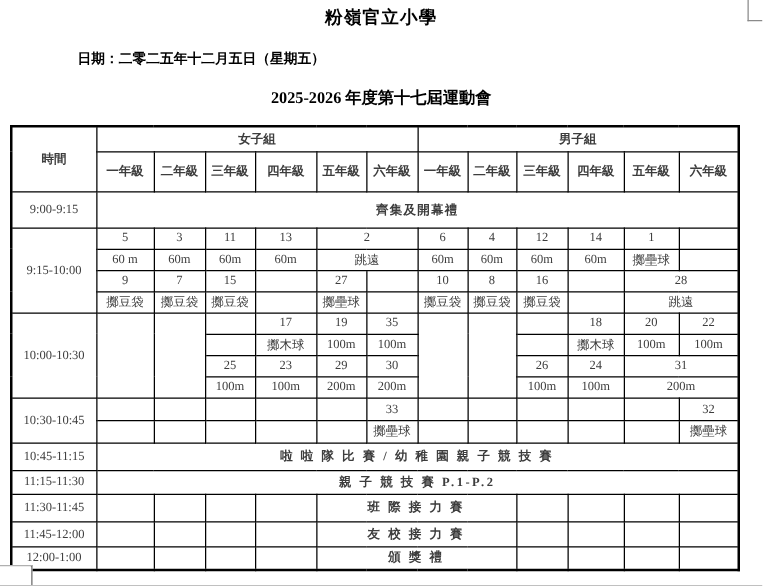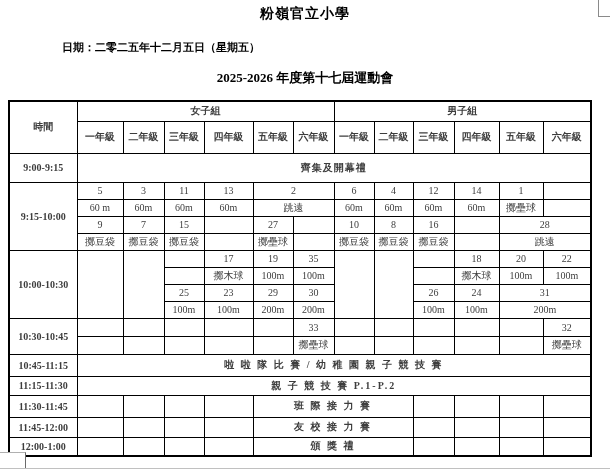--- a/index.html
+++ b/index.html
@@ -12,21 +12,21 @@
   .title2{position:absolute;top:21px;left:0;width:100%;text-align:center;
     font-size:13px;font-weight:bold;margin-top:48px;}
   .info{position:absolute;top:37px;left:18px;font-size:11px;font-weight:bold;line-height:21px;margin-left:44px;}
   .info div{white-space:nowrap;}
 
   table.sched{position:absolute;left:8px;top:100px;width:582px;
     border-collapse:collapse;table-layout:fixed;border:2px solid #000;}
   table.sched td{border:1px solid #000;text-align:center;vertical-align:middle;
     font-size:10px;color:#3d3d3d;padding:0 1px;overflow:hidden;white-space:nowrap;}
   td.hd{font-weight:bold;color:#000;font-size:11px;}
-  td.time{font-weight:bold;color:#000;font-size:10px;margin-left:44px;}
+  td.time{font-weight:normal;color:#000;font-size:10px;margin-left:44px;}
   td.full{font-weight:bold;color:#000;font-size:11px;letter-spacing:2px;}
   td.tight{letter-spacing:1px;margin-top:48px;}
   tr.rh1{height:20px;} tr.rh2{height:32px;} tr.r900{height:29px;}
   tr.rs{height:17px;} tr.rt{height:18px;}
   tr.r1045{height:22px;} tr.r1115{height:19px;} tr.r1130{height:22px;}
   tr.r1145{height:20px;} tr.r1200{height:19px;}
 
   .corner-tr{position:absolute;top:0;right:0;width:11px;height:16px;background:#fff;
     border-left:1px solid #8a8a8a;border-bottom:1px solid #8a8a8a;}
   .corner-bl{position:absolute;left:0;top:452px;width:25px;height:17px;background:#fff;

